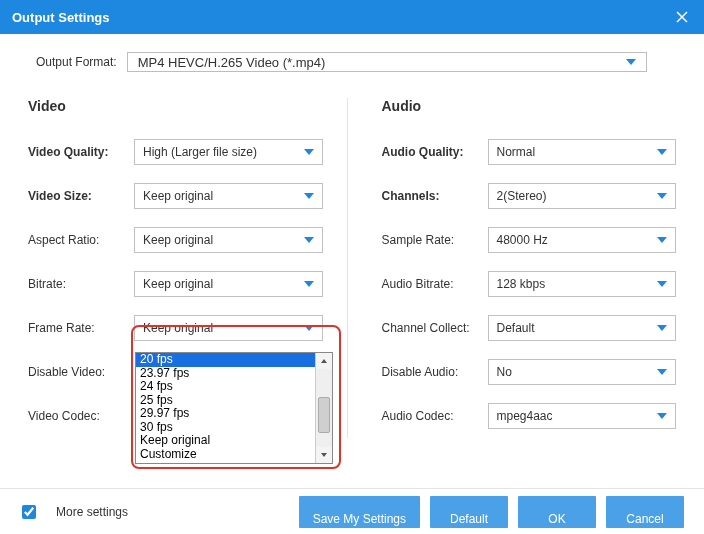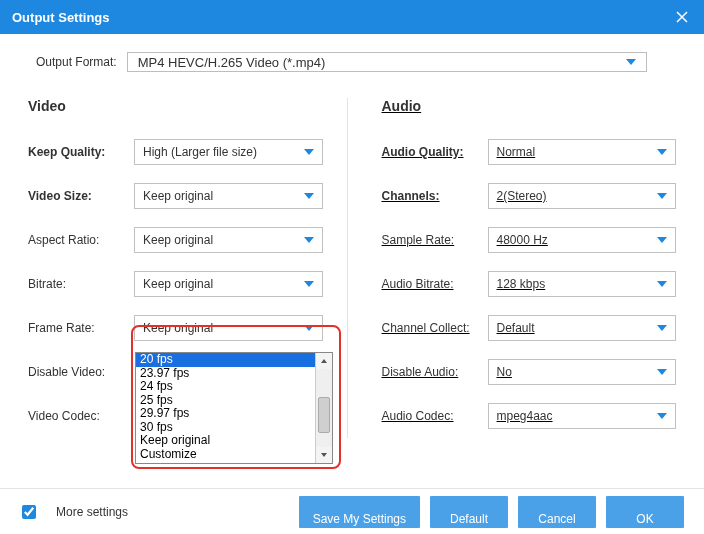--- a/index.html
+++ b/index.html
@@ -19,21 +19,21 @@
 .format-row label { font-size: 12px; color: #333; }
 .format-select {
   flex: 0 0 520px; height: 20px; border: 1px solid #bdbdbd; display: flex;
   align-items: center; justify-content: space-between; padding: 0 10px; font-size: 13px; color: #333;
   cursor: pointer;
 }
 
 .columns { display: flex; gap: 10px; }
 .col { flex: 1; }
 .col.left { border-right: 1px solid #e4e4e4; padding-right: 24px; }
-.col.right { padding-left: 24px; text-decoration: underline; }
+.col.right { padding-left: 24px; }
 .col h3 { font-size: 14px; font-weight: bold; color: #333; margin-bottom: 16px; }
 
 .field { display: flex; align-items: center; height: 44px; }
 .field label { width: 106px; font-size: 12px; color: #333; }
 .field.bold label { font-weight: bold; }
 .selectbox {
   flex: 1; height: 26px; border: 1px solid #c0c0c0; display: flex;
   align-items: center; justify-content: space-between; padding: 0 8px; font-size: 12px; color: #333;
   background: #fff; cursor: pointer; position: relative;
 }
@@ -89,21 +89,21 @@
       <span>MP4 HEVC/H.265 Video (*.mp4)</span>
       <span class="caret"></span>
     </div>
   </div>
 
   <div class="columns">
     <div class="col left">
       <h3>Video</h3>
 
       <div class="field bold">
-          <label>Keep Quality:</label>
+          <label>Video Quality:</label>
         <div class="selectbox">
           <span>High (Larger file size)</span>
           <span class="caret"></span>
           </div>
         </div>
 
       <div class="field bold">
           <label>Video Size:</label>
         <div class="selectbox">
           <span>Keep original</span>
@@ -244,15 +244,15 @@
 
 <div class="highlight-box"></div>
 
 <div class="footer">
   <label class="more">
     <input type="checkbox" checked="" style="">
     <span>More settings</span>
   </label>
   <button>Save My Settings</button>
   <button>Default</button>
+  <button>OK</button>
   <button>Cancel</button>
-  <button>OK</button>
 </div>
 
 </body></html>

